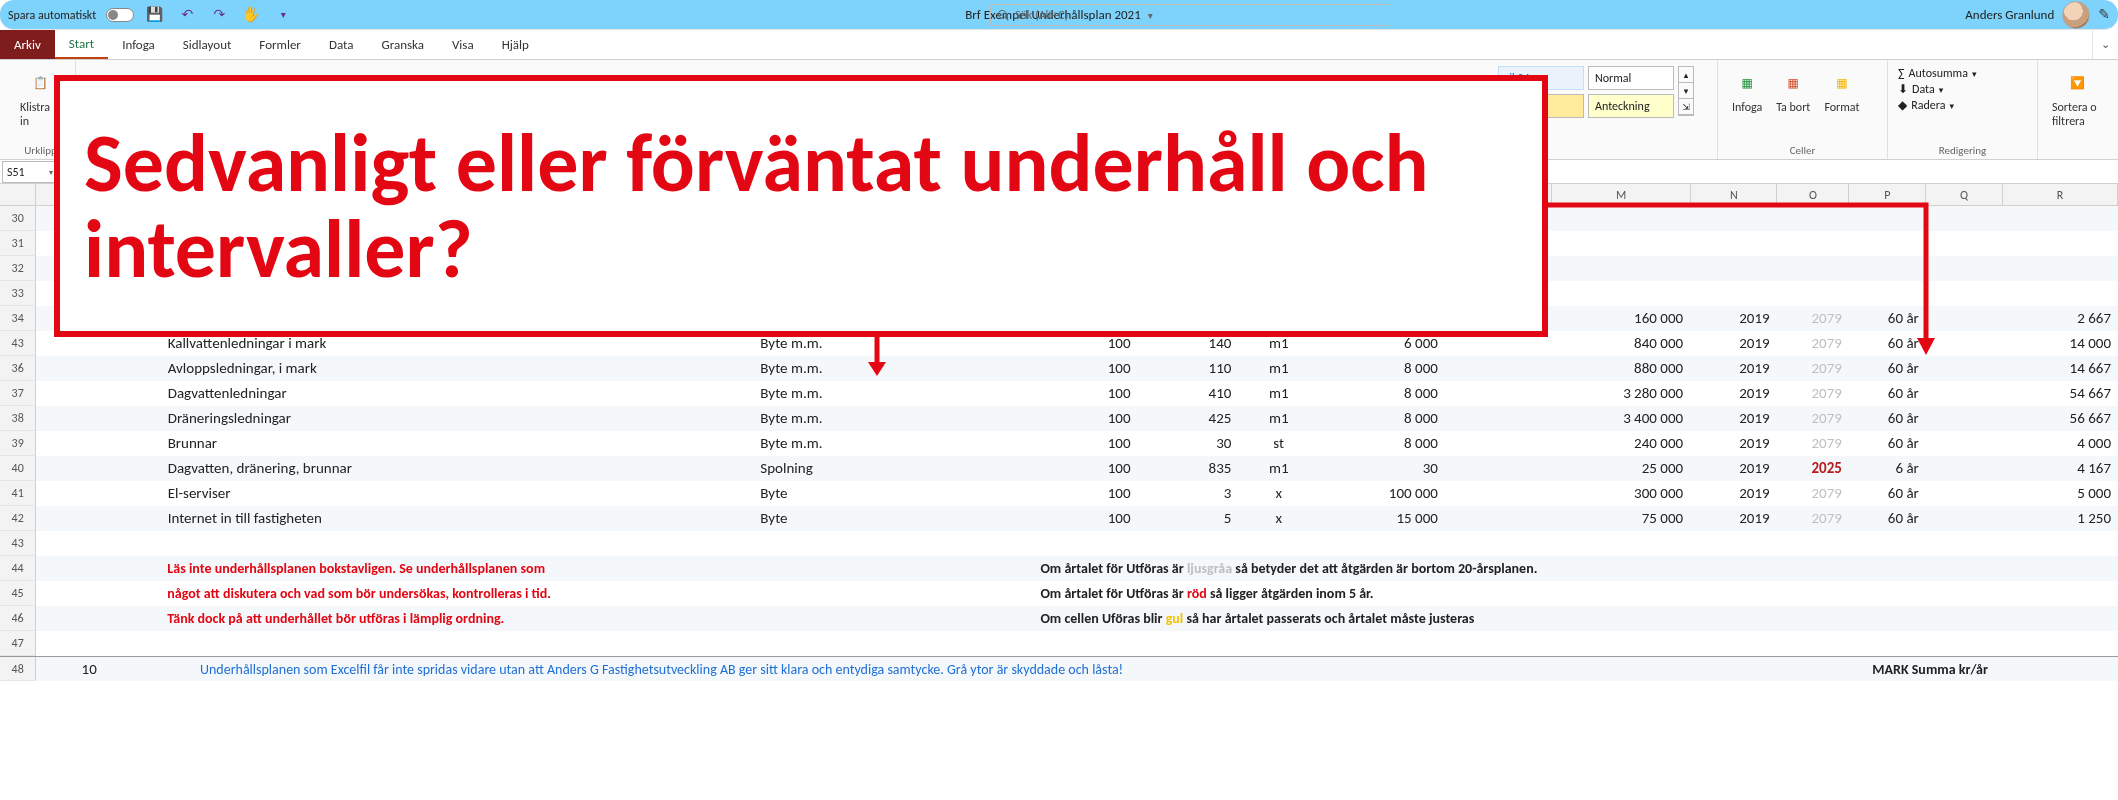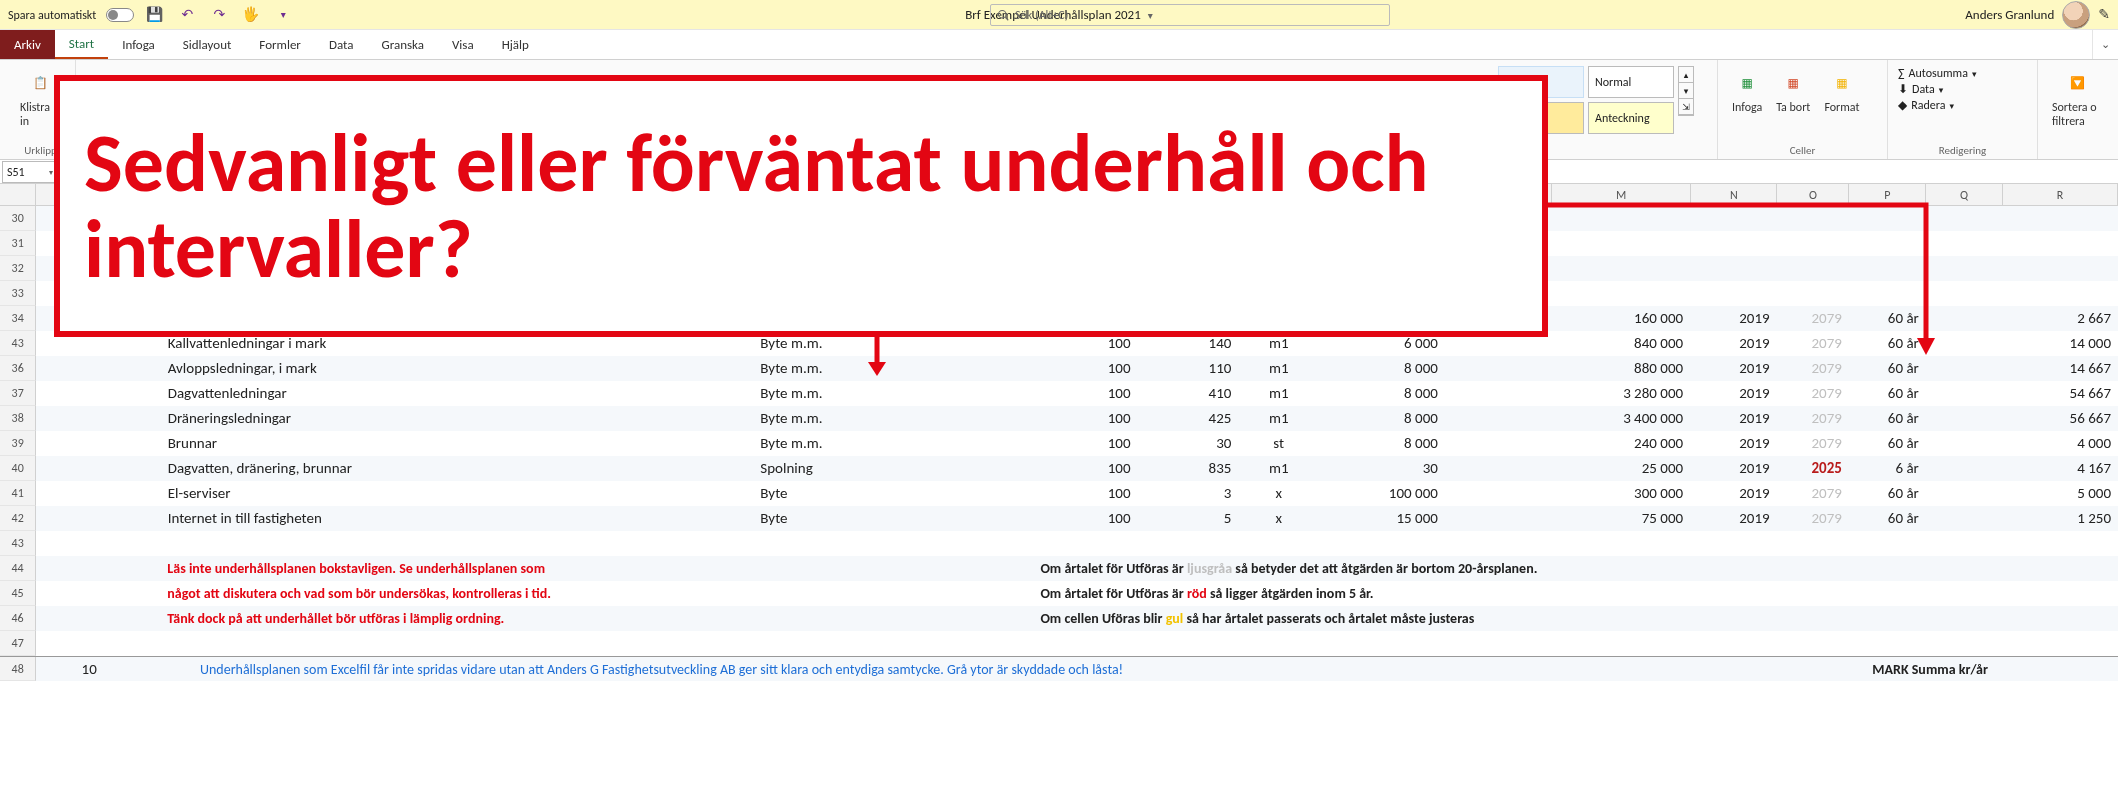--- a/index.html
+++ b/index.html
@@ -1,18 +1,18 @@
 <!DOCTYPE html>
 <html><head>
 <meta charset="utf-8">
 <style>
   * { box-sizing: border-box; margin: 0; padding: 0; }
   body { font-family: "Segoe UI", Calibri, sans-serif; font-size: 13px; background: #fff; color: #222; width: 2118px; height: 800px; overflow: hidden; position: relative; }
   
-  .titlebar { height: 30px; background: #fef9c3; display: flex; align-items: center; padding: 0 8px; border-bottom: 1px solid #e5e5e5; }
+  .titlebar { height: 30px; background: #7dd3fc; display: flex; align-items: center; padding: 0 8px; border-bottom: 1px solid #e5e5e5; border-radius: 14px; }
   .titlebar-left { display: flex; align-items: center; gap: 10px; }
   .autosave-label { font-size: 12px; }
   .toggle { width: 28px; height: 14px; border: 1px solid #888; border-radius: 7px; background: #fff; position: relative; display: inline-block; vertical-align: middle; }
   .toggle::after { content: ""; position: absolute; left: 1px; top: 1px; width: 10px; height: 10px; border-radius: 50%; background: #888; }
   .qat-btn { width: 22px; height: 22px; display: flex; align-items: center; justify-content: center; color: #6e2d91; font-size: 14px; }
   .doc-title { position: absolute; left: 50%; transform: translateX(-50%); font-size: 13px; }
   .doc-title .drop { font-size: 10px; margin-left: 4px; color: #666; }
   .search-box { position: absolute; left: 990px; width: 400px; height: 22px; border: 1px solid #bbb; border-radius: 2px; display: flex; align-items: center; padding: 0 6px; gap: 6px; font-size: 12px; color: #666; }
   .search-box svg { width: 12px; height: 12px; }
   .user-block { margin-left: auto; display: flex; align-items: center; gap: 8px; font-size: 13px; }
@@ -24,21 +24,21 @@
   .tab { padding: 0 14px; display: flex; align-items: center; font-size: 13px; color: #333; cursor: pointer; }
   .tab.active { border-bottom: 2px solid #c2410c; color: #217346; }
   .collapse-btn { margin-left: auto; width: 26px; display: flex; align-items: center; justify-content: center; border-left: 1px solid #e5e5e5; font-size: 11px; color: #555; }
   
   .ribbon { height: 100px; background: #fafafa; border-bottom: 1px solid #d0d0d0; display: flex; align-items: stretch; position: relative; padding-left: 6px; }
   .rgroup { border-right: 1px solid #e0e0e0; padding: 6px 10px 2px; display: flex; flex-direction: column; justify-content: space-between; }
   .rgroup-label { font-size: 11px; color: #666; text-align: center; margin-top: auto; padding-top: 2px; }
   .big-btn { display: flex; flex-direction: column; align-items: center; gap: 2px; font-size: 12px; color: #333; padding: 2px 4px; }
   .big-ico { width: 30px; height: 30px; display: flex; align-items: center; justify-content: center; }
   .style-gallery { display: flex; gap: 4px; align-items: flex-start; }
-  .style-cell { width: 86px; height: 32px; border: 1px solid #bbb; font-size: 12px; display: flex; align-items: center; padding: 0 6px; background: #fff; text-align: center; }
+  .style-cell { width: 86px; height: 24px; border: 1px solid #bbb; font-size: 12px; display: flex; align-items: center; padding: 0 6px; background: #fff; text-align: center; }
   .style-cell.blue { color: #0070c0; border-color: #c7dff5; background: #eaf3fb; }
   .style-cell.neutral { background: #ffeb9c; color: #9c5700; }
   .style-cell.note { background: #ffffcc; }
   .gallery-arrows { display: flex; flex-direction: column; width: 16px; border: 1px solid #bbb; }
   .gallery-arrows span { height: 16px; display: flex; align-items: center; justify-content: center; font-size: 9px; border-bottom: 1px solid #bbb; }
   .cell-btns { display: flex; gap: 6px; }
   .edit-group { display: flex; flex-direction: column; gap: 2px; font-size: 12px; }
   .edit-row { display: flex; align-items: center; gap: 4px; }
   
   .overlay-box { position: absolute; left: 54px; top: 75px; width: 1494px; height: 262px; border: 6px solid #e30613; background: #fff; z-index: 30; display: flex; align-items: center; padding: 0 24px; }

